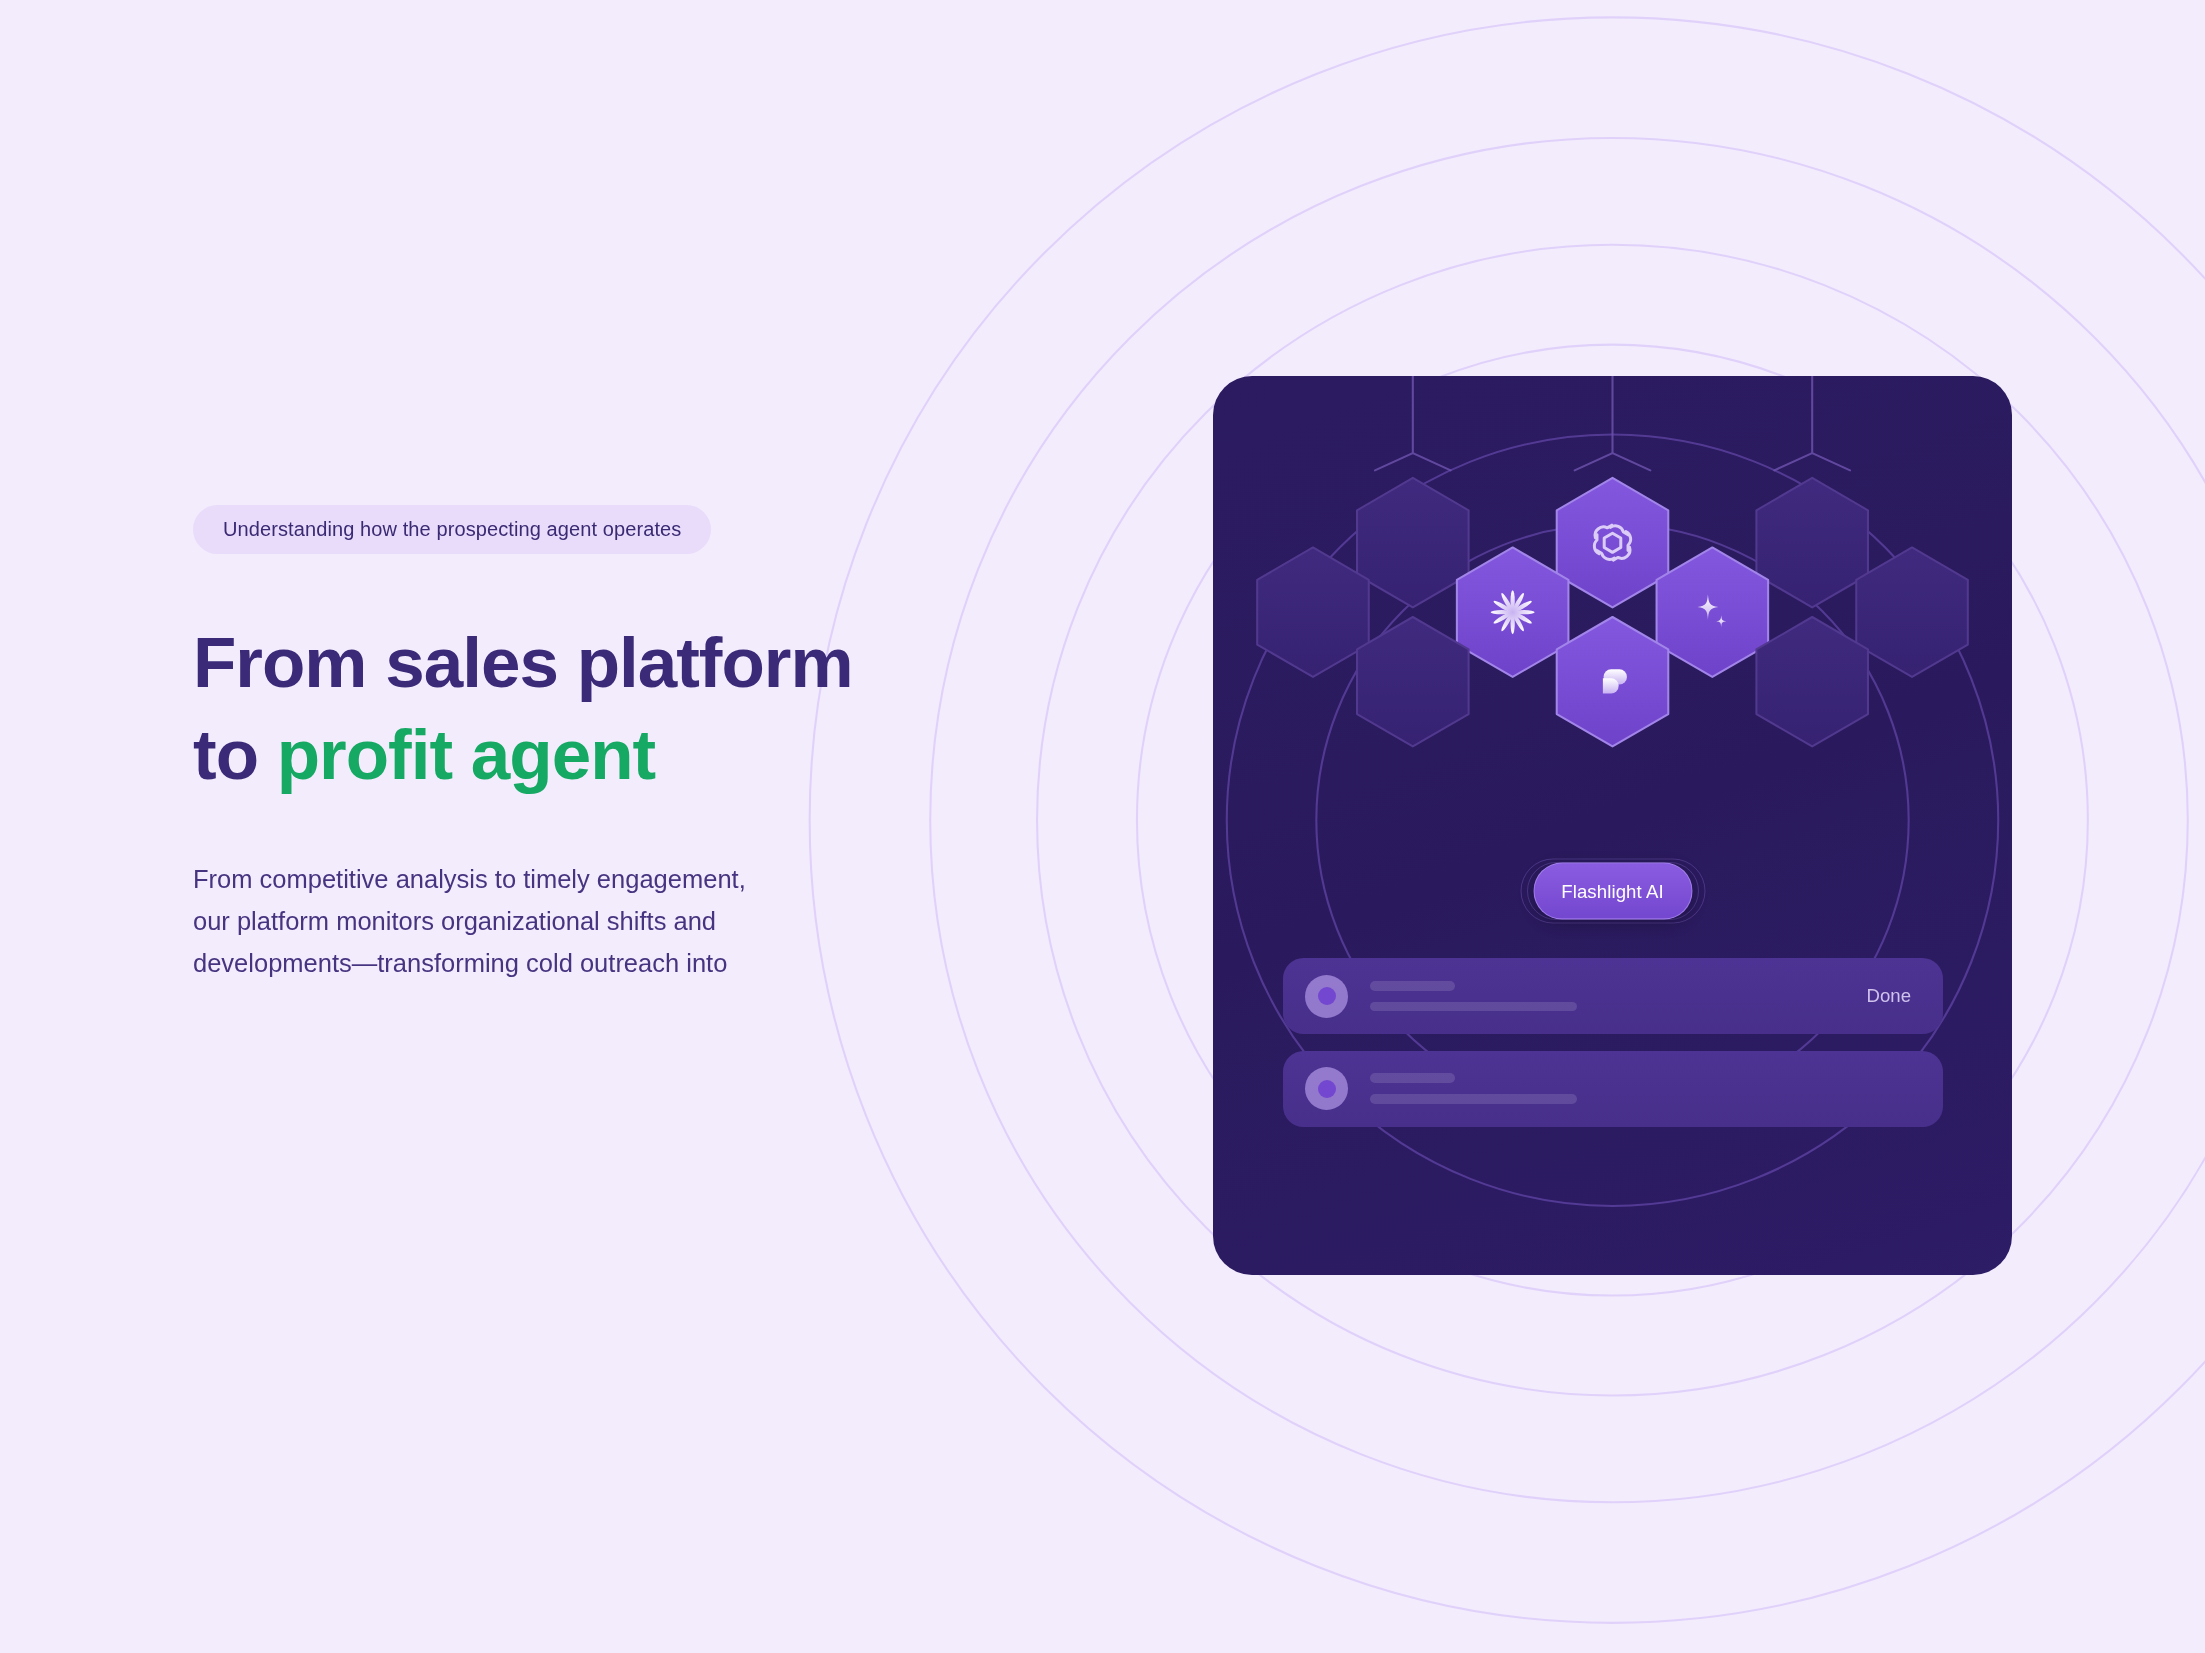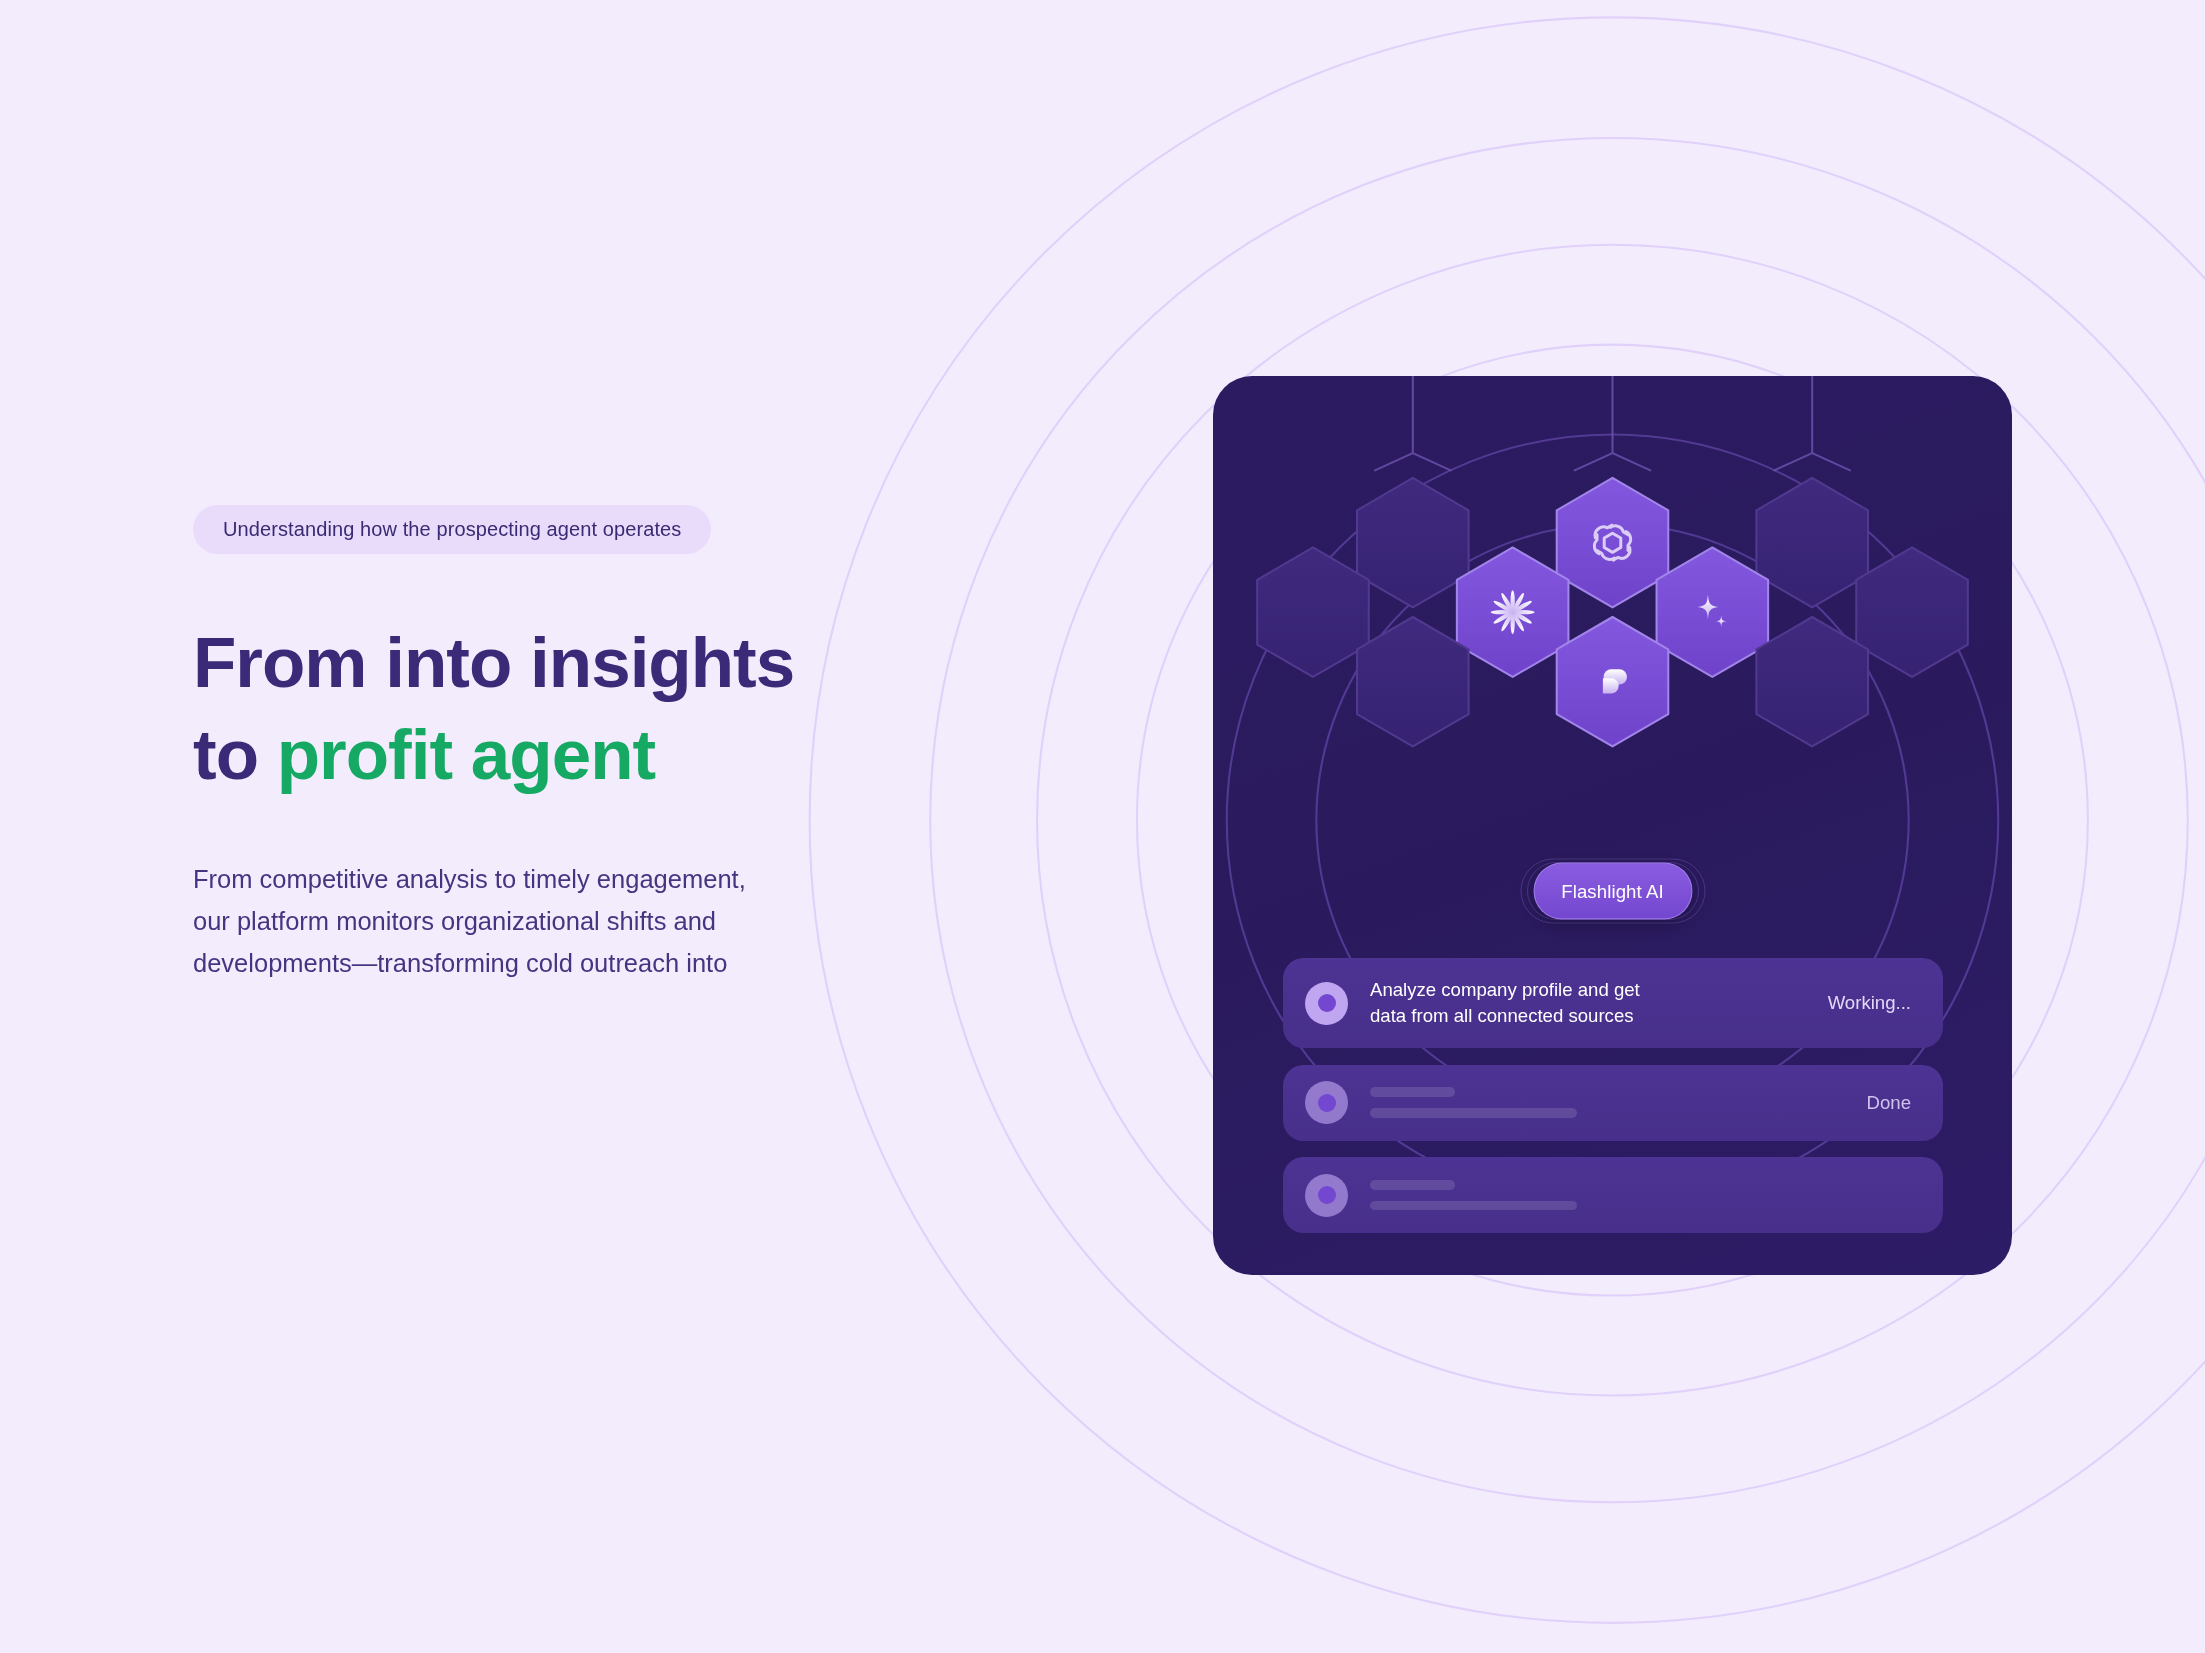--- a/index.html
+++ b/index.html
@@ -202,21 +202,21 @@
     <g fill="none" stroke="#d8c6f7" stroke-width="3" opacity=".75">
       <circle cx="2340" cy="1190" r="560"></circle>
     </g>
   </svg>
 
   <div class="left-col">
 
     <div class="badge">Understanding how the prospecting agent operates</div>
 
     <h1 class="headline">
-      <span class="ln">From into insights</span>
+      <span class="ln">From sales platform</span>
       <span class="ln">
         <span>to </span><span class="green">profit agent</span>
       </span>
     </h1>
 
     <p class="body-copy">
       <span class="ln">From competitive analysis to timely engagement,</span>
       <span class="ln">our platform monitors organizational shifts and</span>
       <span class="ln">developments—transforming cold outreach into</span>
     </p>
@@ -326,30 +326,20 @@
       </svg>
 
       <div class="pill-stack">
         <div class="pill-halo h1"></div>
         <div class="pill-halo h2"></div>
         <div class="pill">Flashlight AI</div>
       </div>
 
       <div class="rows">
 
-        <div class="row active">
-          <span class="dot">
-              <i></i>
-            </span>
-          <span class="row-text">
-            <span class="ln">Analyze company profile and get</span>
-            <span class="ln">data from all connected sources</span>
-          </span>
-          <span class="row-status">Working...</span>
-        </div>
 
         <div class="row r2">
           <span class="dot dim">
               <i></i>
             </span>
           <span class="skel">
             <span class="s-short"></span>
             <span class="s-long"></span>
           </span>
           <span class="row-status dim">Done</span>

